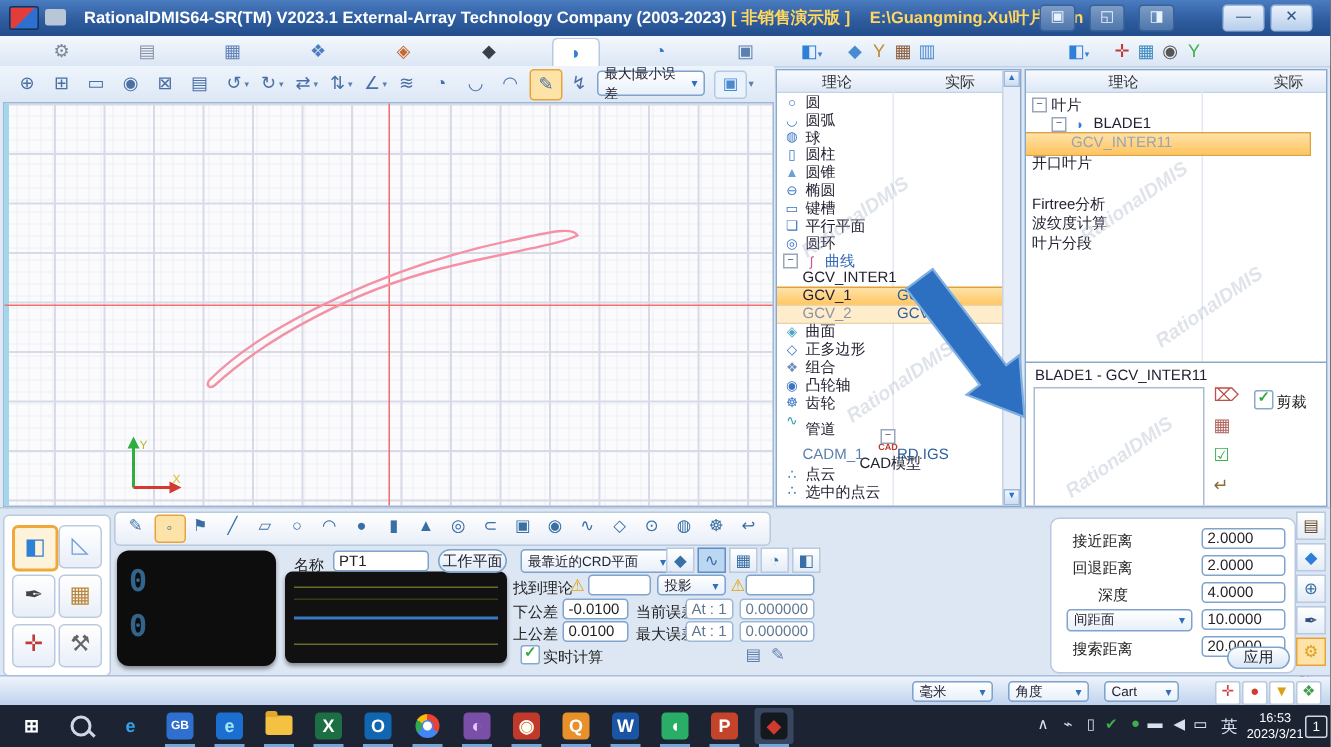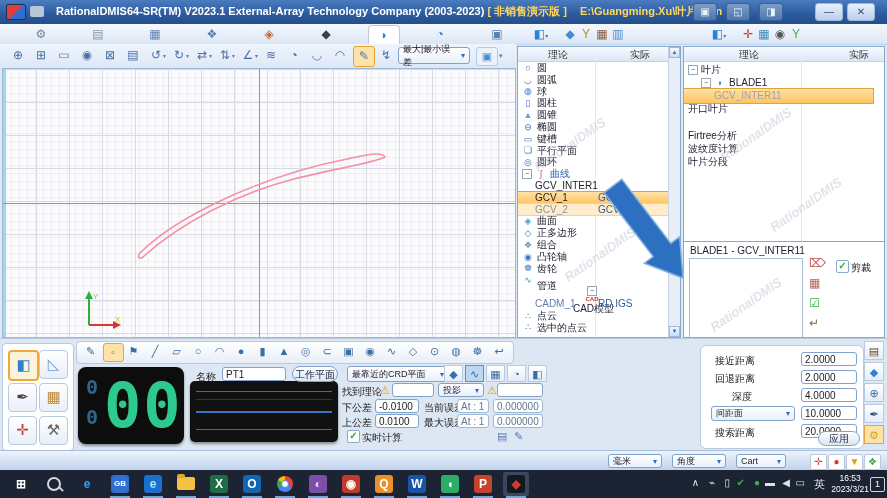--- a/index.html
+++ b/index.html
@@ -414,21 +414,20 @@
         <div class="geo" style="left: 326.5px;">◇</div>
         <div class="geo" style="left: 348px;">⊙</div>
         <div class="geo" style="left: 369.5px;">◍</div>
         <div class="geo" style="left: 391px;">☸</div>
         <div class="geo" style="left: 412.5px;">↩</div>
       </div>
 
     <div id="counter">
       <div class="cside" style="top:8px;">0</div>
       <div class="cside" style="top:38px;">0</div>
-      <div id="cbig">00</div>
     </div>
 
     <div id="graph">
       <div class="gline" style="top:10px;background:#6b6b2a;"></div>
       <div class="gline" style="top:18px;background:#3a3a18;"></div>
       <div class="gline" style="top:30px;background:#3a76c4;height:2px;"></div>
       <div class="gline" style="top:48px;background:#6b6b2a;"></div>
     </div>
 
     <span class="lbl" style="left:196px;top:31px;">名称</span>

